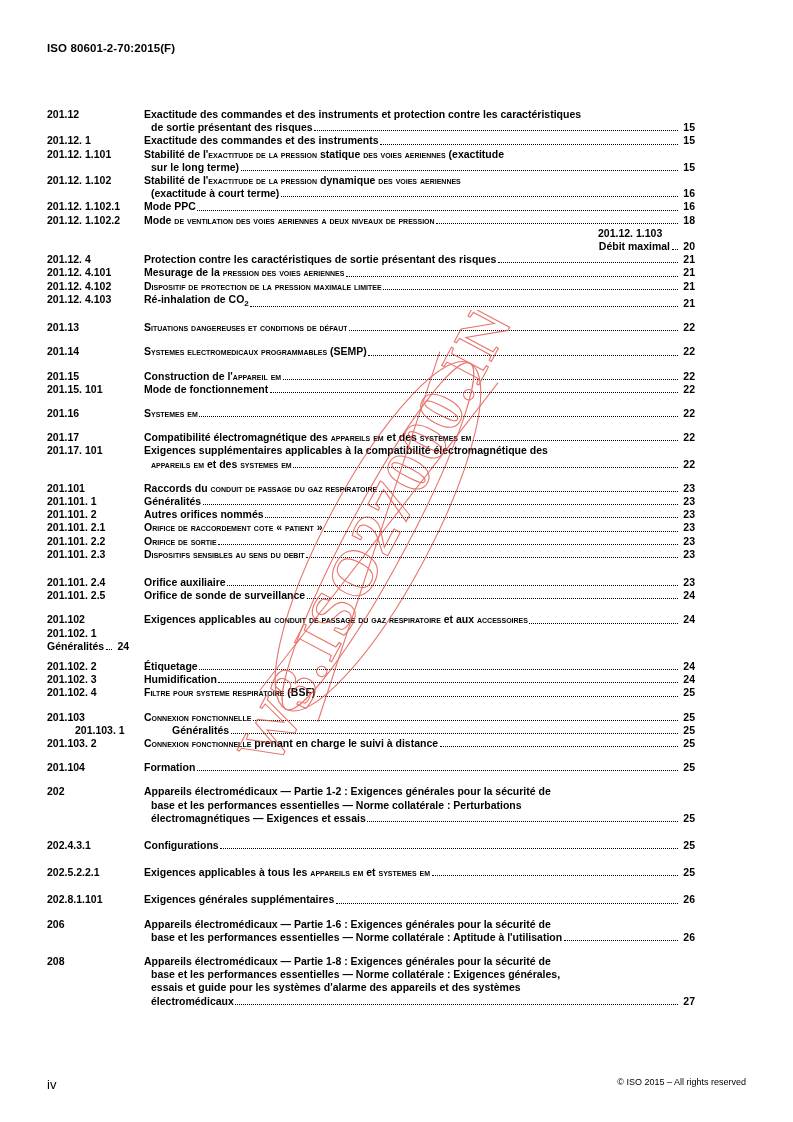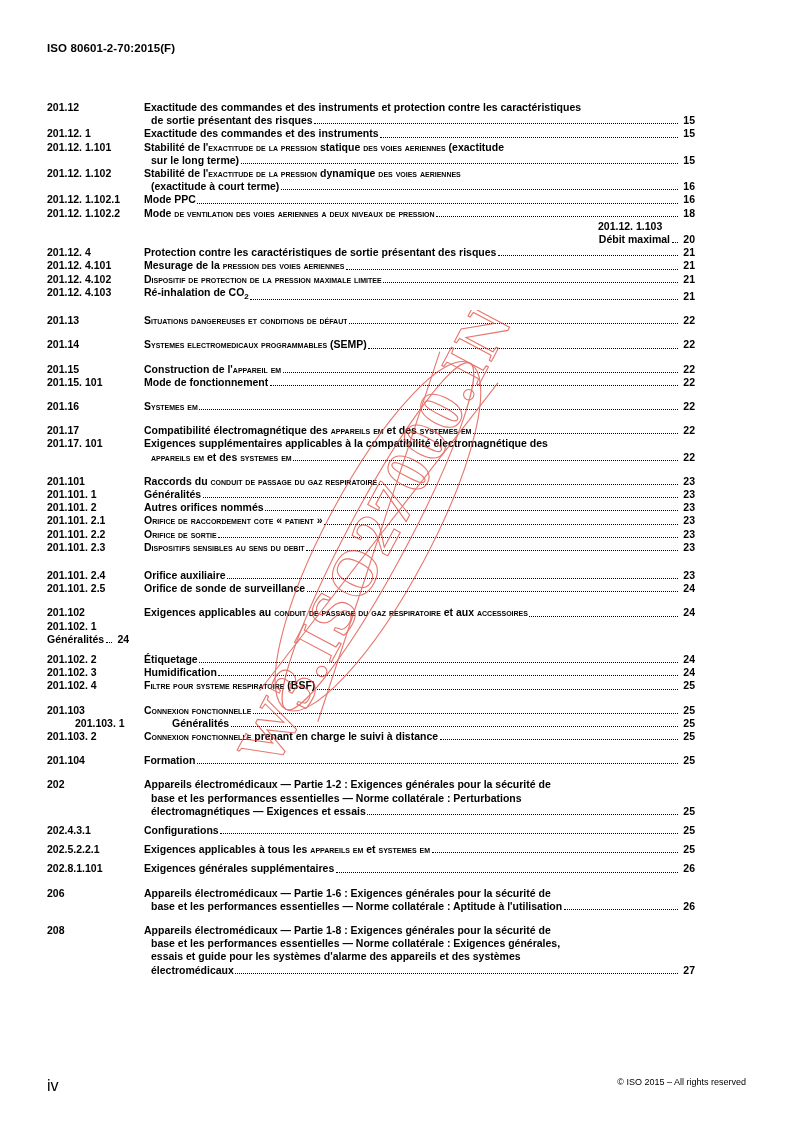--- a/index.html
+++ b/index.html
@@ -25,33 +25,33 @@
     position: absolute;
     left: 47px;
     top: 42px;
     font-size: 11.5px;
     font-weight: bold;
     letter-spacing: 0.1px;
   }
   .toc {
     position: absolute;
     left: 47px;
-    top: 101px;
+    top: 108px;
     width: 648px;
   }
   .entry {
     display: flex;
     align-items: flex-start;
     font-size: 10.5px;
     line-height: 13.2px;
     margin-bottom: 0px;
     white-space: nowrap;
   }
   .entry.gap-top { margin-top: 11px; }
-  .entry.gap-small { margin-top: 6px; }
+  .entry.gap-small { margin-top: 14px; }
   .num {
     flex: 0 0 auto;
     font-weight: bold;
   }
   .w-num-a { width: 97px; }
   .txtwrap {
     flex: 1 1 auto;
     min-width: 0;
     display: flex;
     align-items: flex-end;
@@ -94,21 +94,21 @@
     display: flex;
     align-items: flex-end;
   }
   .entry.multi .indent {
     flex: 0 0 auto;
   }
   .footer-left {
     position: absolute;
     left: 47px;
     top: 1077px;
-    font-size: 16px;
+    font-size: 13px;
   }
   .footer-right {
     position: absolute;
     right: 47px;
     top: 1077px;
     font-size: 9px;
   }
   sub { font-size: 8px; }
   
   .watermark {

